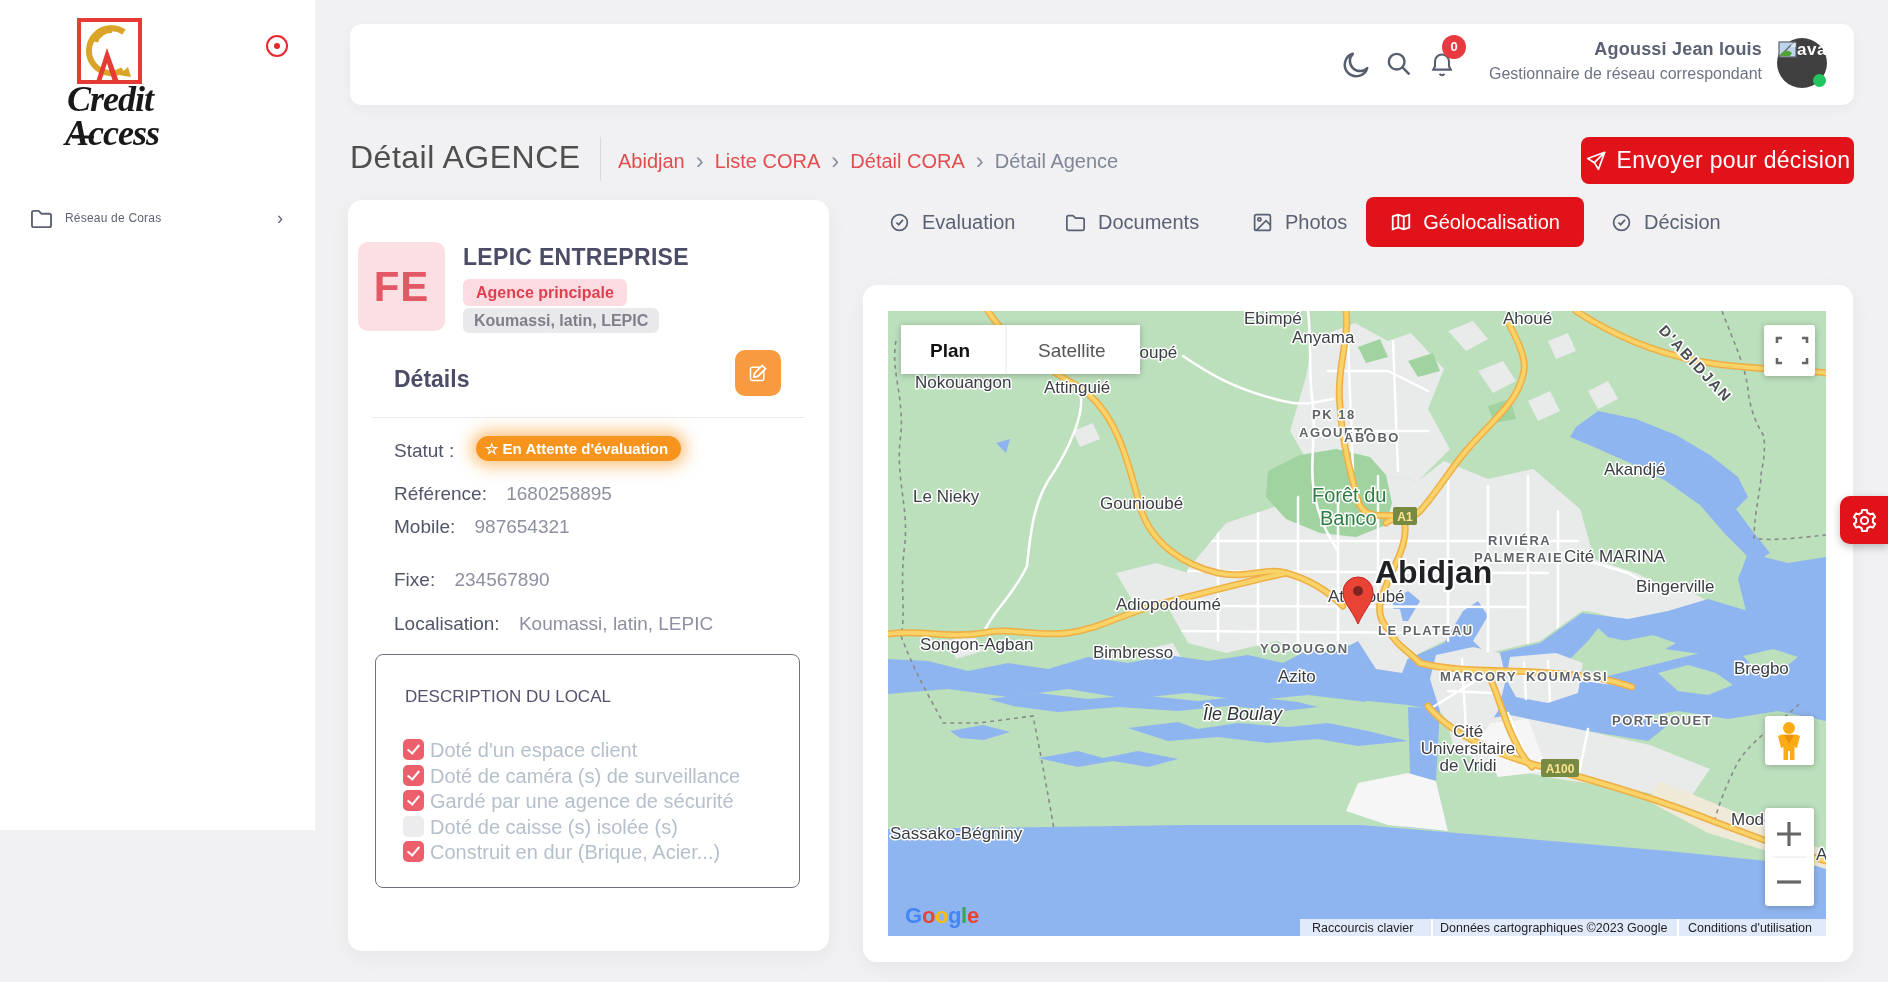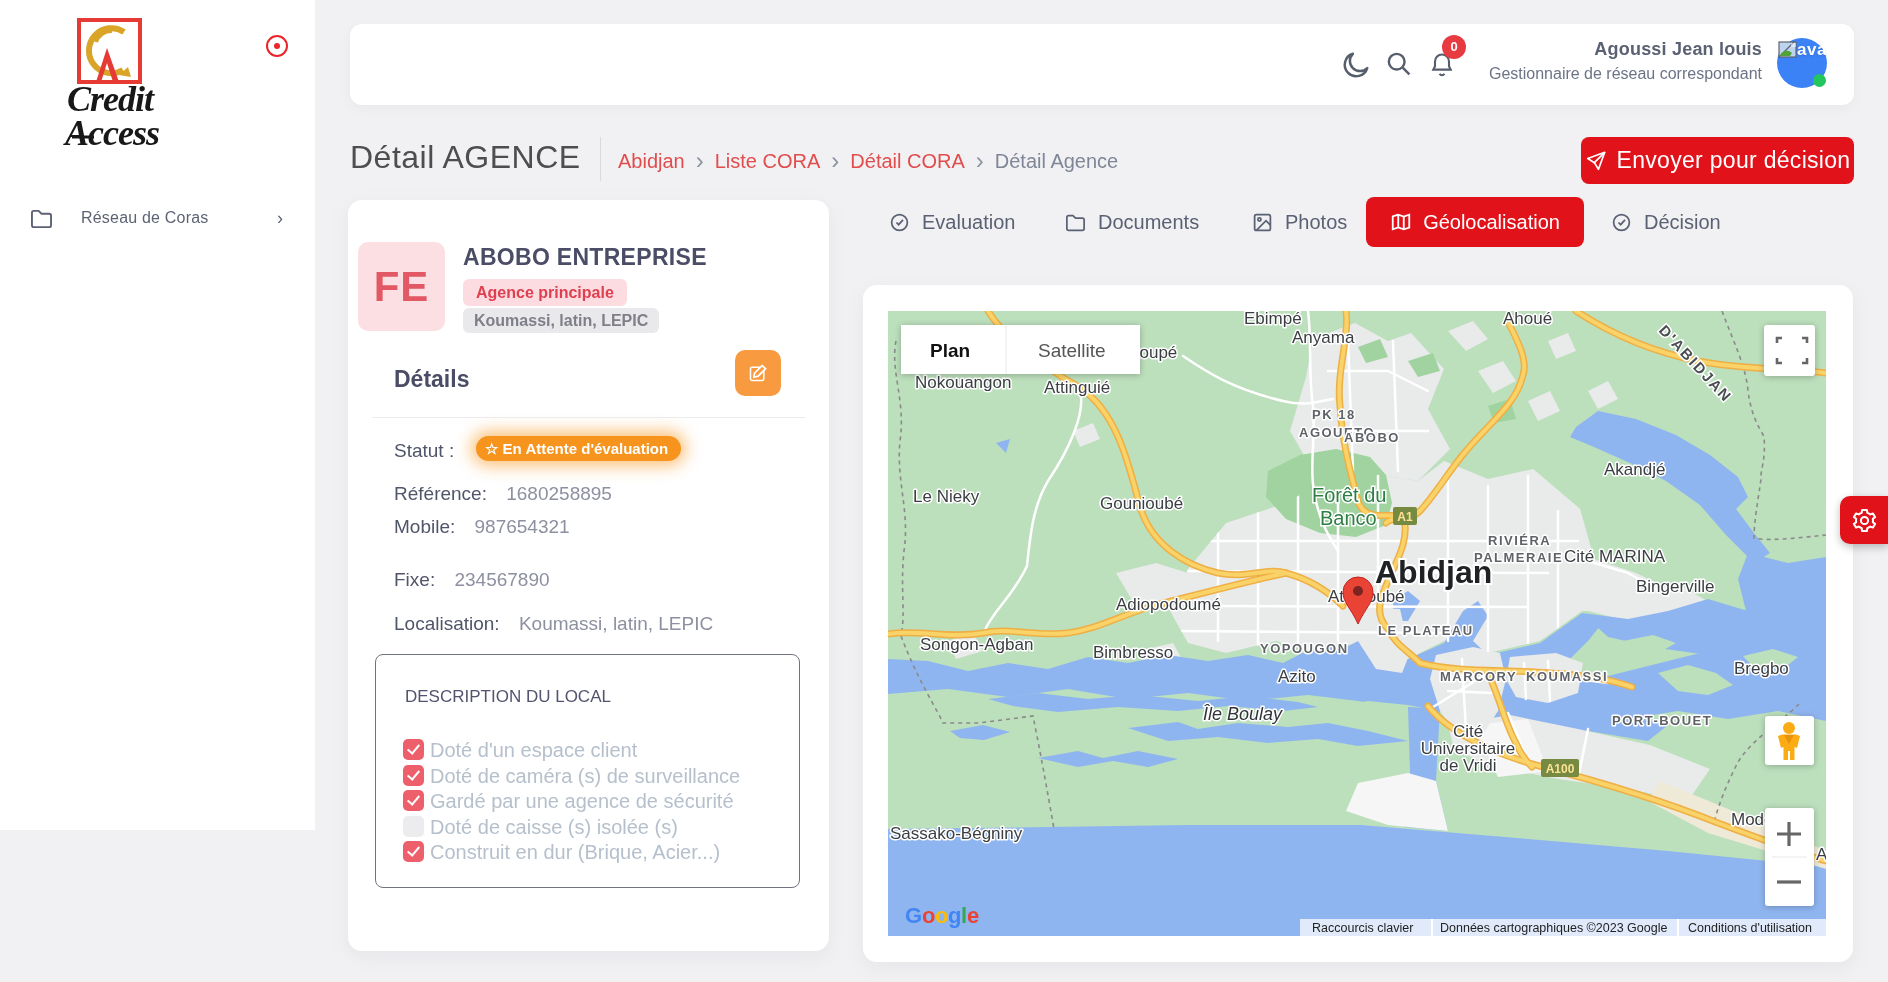--- a/index.html
+++ b/index.html
@@ -6,30 +6,30 @@
 * { margin:0; padding:0; box-sizing:border-box; }
 html,body { width:1888px; height:982px; overflow:hidden; }
 body { font-family:"Liberation Sans", sans-serif; background:#f1f1f3; position:relative; }
 
 .sidebar { position:absolute; left:0; top:0; width:315px; height:830px; background:#fff; z-index:5; }
 .logo-wrap { position:absolute; left:50px; top:16px; width:120px; text-align:center; }
 .ring-btn { position:absolute; left:266px; top:35px; width:22px; height:22px; border:2.5px solid #e8262b; border-radius:50%; }
 .ring-btn::after { content:""; position:absolute; left:5.5px; top:5.5px; width:6px; height:6px; background:#e8262b; border-radius:50%; }
 .menu-item { position:absolute; left:0; top:196px; width:315px; height:44px; display:flex; align-items:center; color:#5d6374; }
 .menu-item svg.folder { margin-left:30px; }
-.menu-item .mtext { margin-left:28px; font-size:16px; letter-spacing:0.2px; }
+.menu-item .mtext { margin-left:12px; font-size:12px; letter-spacing:0.2px; }
 .menu-item .chev { position:absolute; right:32px; font-size:18px; color:#5d6374; }
 
 .topbar { position:absolute; left:350px; top:24px; width:1504px; height:81px; background:#fff; border-radius:12px; box-shadow:0 4px 14px rgba(0,0,0,0.04); z-index:4; }
 .tb-ico { position:absolute; top:48px; }
 .badge0 { position:absolute; left:1092px; top:11px; width:24px; height:24px; background:#e83b41; border-radius:50%; color:#fff; font-size:13px; font-weight:700; text-align:center; line-height:24px; z-index:2;}
 .who { position:absolute; right:92px; top:15px; text-align:right; }
 .who .nm { font-size:18px; font-weight:700; color:#5a6173; letter-spacing:0.2px; }
 .who .rl { font-size:16px; color:#6d7386; margin-top:5px; }
-.avatar { position:absolute; right:27px; top:14px; width:50px; height:50px; border-radius:50%; background:#3b82f6; }
+.avatar { position:absolute; right:27px; top:14px; width:50px; height:50px; border-radius:50%; background:#404040; }
 .avatar .alt { position:absolute; left:20px; top:2px; color:#fff; font-size:17px; font-weight:700; text-shadow:0 1px 2px rgba(0,0,0,.15); letter-spacing:0.5px;}
 .avatar .brk { position:absolute; left:1px; top:3px; }
 .avdot { position:absolute; right:28px; top:50px; width:13px; height:13px; background:#22c55e; border-radius:50%; }
 .pagehead { position:absolute; left:350px; top:131px; width:1504px; height:60px; }
 .pagehead h1 { font-size:32px; font-weight:500; color:#4e4e4e; letter-spacing:0.5px; position:absolute; left:0; top:8px; }
 .crumbdiv { position:absolute; left:250px; top:6px; height:44px; width:1px; background:#d9d9de; }
 .crumbs { position:absolute; left:268px; top:15px; font-size:20px; color:#7e8697; }
 .crumbs a { color:#e14d4d; text-decoration:none; }
 .crumbs .sep { color:#8b93a2; font-size:24px; margin:0 11px; position:relative; top:1px; font-family:'Liberation Sans',sans-serif;}
 .send-btn { position:absolute; right:0px; top:6px; width:273px; height:47px; background:#e2121b; border-radius:8px; color:#fff; font-size:23px; font-weight:500; display:flex; align-items:center; justify-content:center; gap:10px; letter-spacing:0.3px;}
@@ -125,21 +125,21 @@
     <svg width="22" height="22" viewBox="0 0 24 24" fill="none" stroke="#fff" stroke-width="1.9" stroke-linejoin="round">
         <path d="M21.5 2.5 L 3 9.3 L 10.2 13.8 Z"></path>
         <path d="M21.5 2.5 L 14.7 21 L 10.2 13.8"></path>
       </svg>
     Envoyer pour décision
   </div>
 </div>
 
 <div class="card">
   <div class="fe">FE</div>
-  <div class="fe-name">ABOBO ENTREPRISE</div>
+  <div class="fe-name">LEPIC ENTREPRISE</div>
   <div class="pill1">Agence principale</div>
   <div class="pill2">Koumassi, latin, LEPIC</div>
   <div class="det-t">Détails</div>
   <div class="edit-btn">
       <svg width="20" height="20" viewBox="0 0 24 24" fill="none" stroke="#fff" stroke-width="1.8">
         <rect x="3" y="5" width="16" height="16" rx="2"></rect>
         <path d="M17 3 l4 4 -9 9 -5 1 1 -5 z" fill="#f89b40"></path>
         <path d="M17 3 l4 4 -9 9 -5 1 1 -5 z"></path>
       </svg>
     </div>

